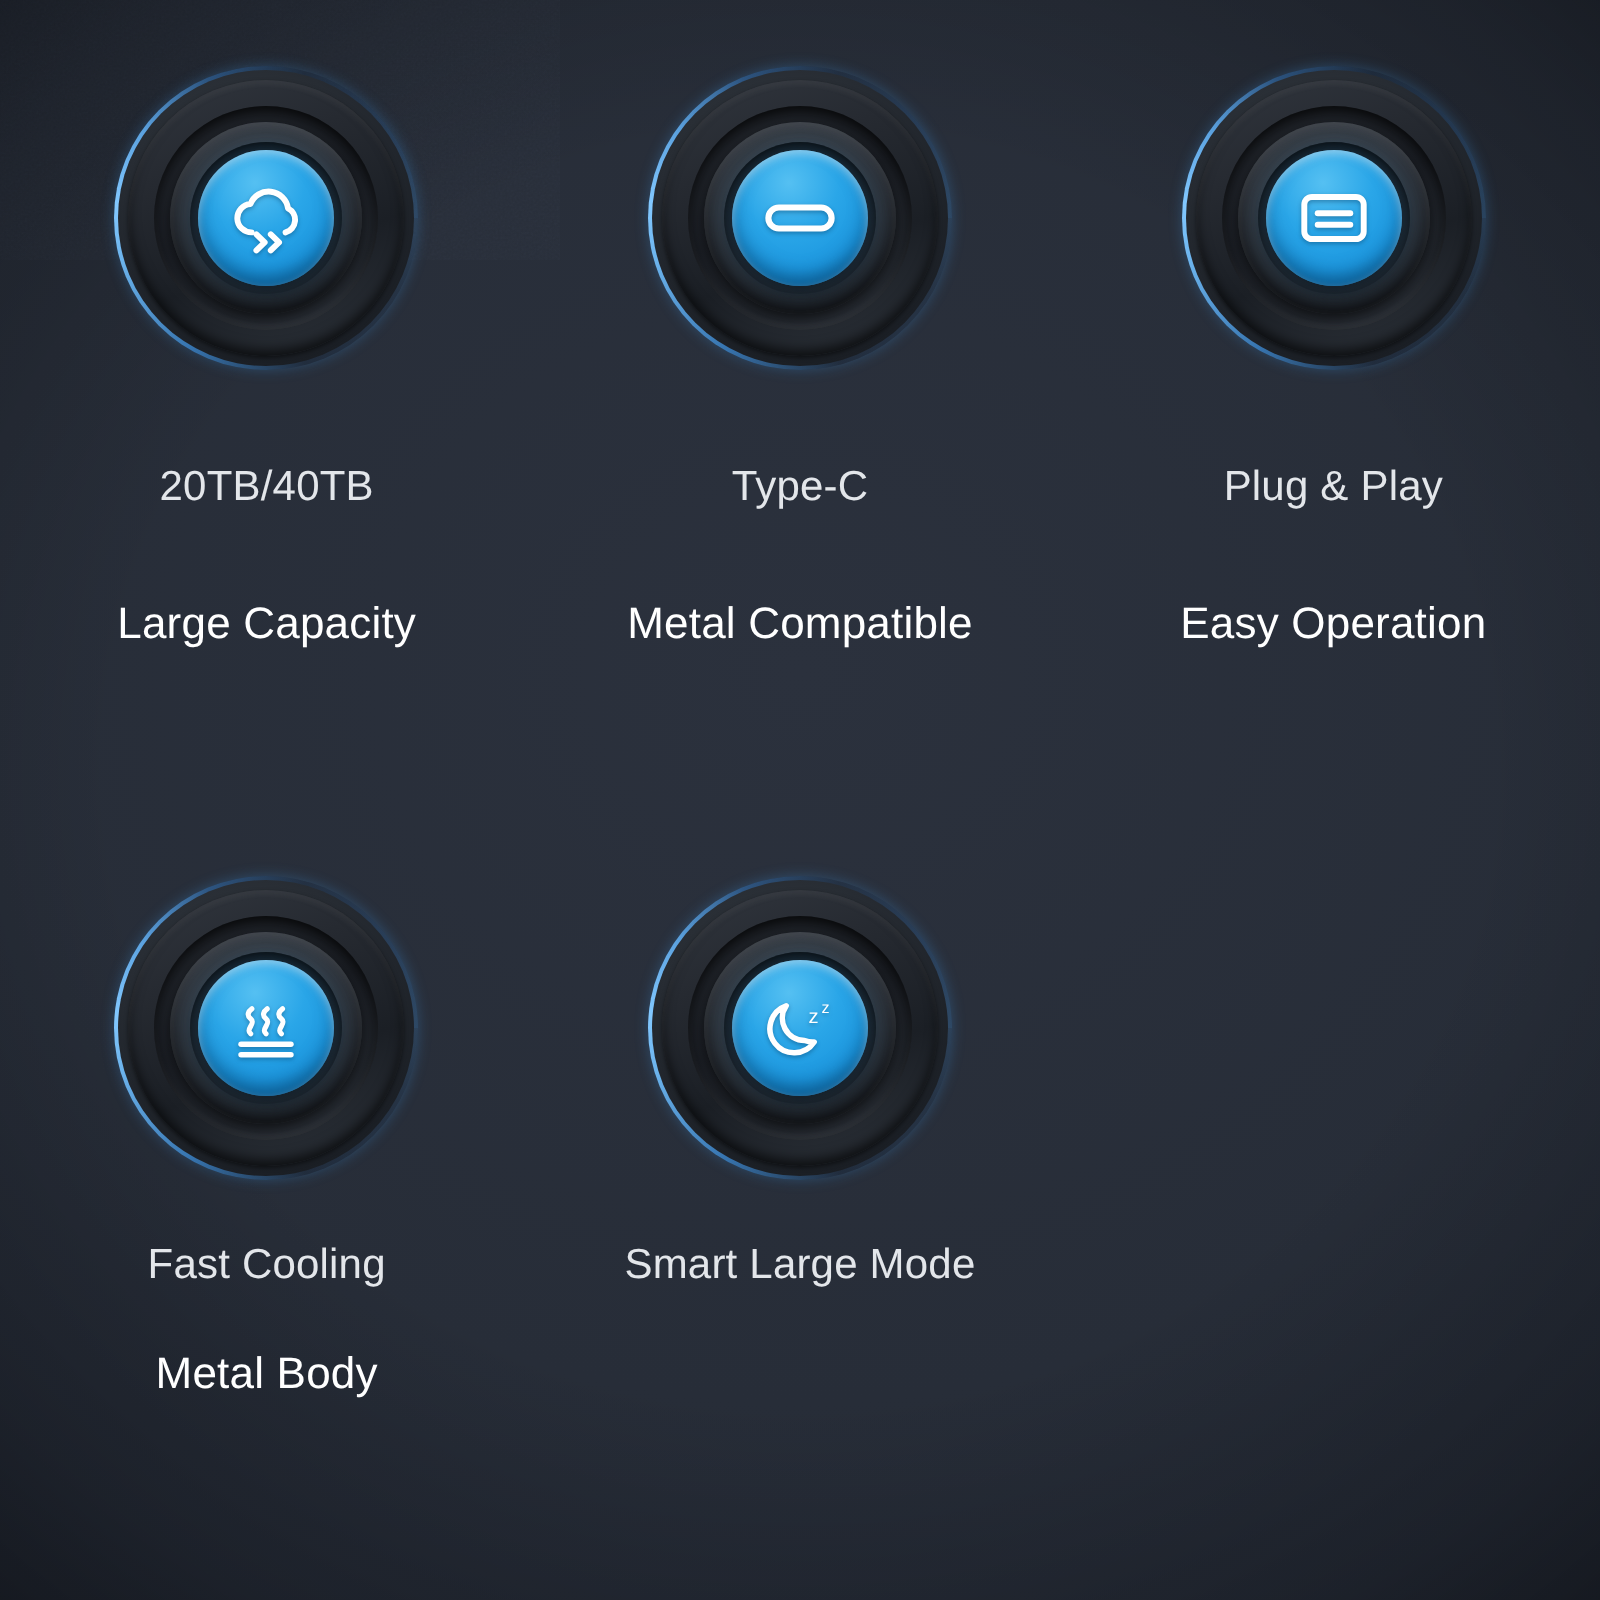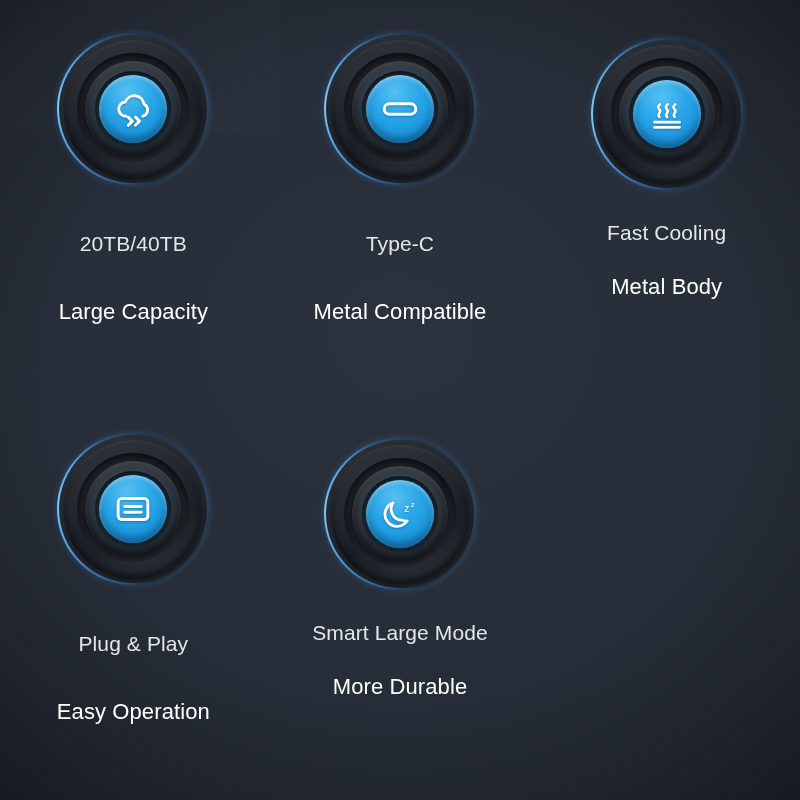--- a/index.html
+++ b/index.html
@@ -239,20 +239,40 @@
         <div class="knob-cap">
           <svg viewBox="0 0 48 48" fill="none">
             <rect x="7.5" y="18.5" width="33" height="11" rx="5.5" stroke="#ffffff" stroke-width="3.2"></rect>
           </svg>
         </div>
       </div>
       <div class="caption-small">Type-C</div>
       <div class="caption-large">Metal Compatible</div>
     </div>
 
+    <div class="feature-cell row1">
+      <div class="knob">
+        <div class="knob-shadow"></div>
+        <div class="knob-rim"></div>
+        <div class="knob-ring-a"></div>
+        <div class="knob-ring-b"></div>
+        <div class="knob-ring-c"></div>
+        <div class="knob-ring-d"></div>
+        <div class="knob-cap">
+          <svg viewBox="0 0 48 48" fill="none">
+            <rect x="8.5" y="13" width="31" height="22" rx="4" stroke="#ffffff" stroke-width="3.1"></rect>
+            <path d="M15.5 21.5h17" stroke="#ffffff" stroke-width="3.1" stroke-linecap="round"></path>
+            <path d="M15.5 27.5h17" stroke="#ffffff" stroke-width="3.1" stroke-linecap="round"></path>
+          </svg>
+        </div>
+      </div>
+      <div class="caption-small">Plug &amp; Play</div>
+      <div class="caption-large">Easy Operation</div>
+    </div>
+
     <div class="feature-cell row2">
       <div class="knob">
         <div class="knob-shadow"></div>
         <div class="knob-rim"></div>
         <div class="knob-ring-a"></div>
         <div class="knob-ring-b"></div>
         <div class="knob-ring-c"></div>
         <div class="knob-ring-d"></div>
         <div class="knob-cap">
           <svg viewBox="0 0 48 48" fill="none">
@@ -261,55 +281,34 @@
             <path d="M32 27c-3.2-2.6 3.2-5.2 0-7.8-2.4-2-1-4 .6-5.2" stroke="#ffffff" stroke-width="2.7" stroke-linecap="round"></path>
             <path d="M11 32.5h26" stroke="#ffffff" stroke-width="2.9" stroke-linecap="round"></path>
             <path d="M11 38h26" stroke="#ffffff" stroke-width="2.9" stroke-linecap="round"></path>
           </svg>
         </div>
       </div>
       <div class="caption-small">Fast Cooling</div>
       <div class="caption-large">Metal Body</div>
     </div>
 
-    <div class="feature-cell row1">
-      <div class="knob">
-        <div class="knob-shadow"></div>
-        <div class="knob-rim"></div>
-        <div class="knob-ring-a"></div>
-        <div class="knob-ring-b"></div>
-        <div class="knob-ring-c"></div>
-        <div class="knob-ring-d"></div>
-        <div class="knob-cap">
-          <svg viewBox="0 0 48 48" fill="none">
-            <rect x="8.5" y="13" width="31" height="22" rx="4" stroke="#ffffff" stroke-width="3.1"></rect>
-            <path d="M15.5 21.5h17" stroke="#ffffff" stroke-width="3.1" stroke-linecap="round"></path>
-            <path d="M15.5 27.5h17" stroke="#ffffff" stroke-width="3.1" stroke-linecap="round"></path>
-          </svg>
-        </div>
-      </div>
-      <div class="caption-small">Plug &amp; Play</div>
-      <div class="caption-large">Easy Operation</div>
-    </div>
-
 
     <div class="feature-cell row2">
       <div class="knob">
         <div class="knob-shadow"></div>
         <div class="knob-rim"></div>
         <div class="knob-ring-a"></div>
         <div class="knob-ring-b"></div>
         <div class="knob-ring-c"></div>
         <div class="knob-ring-d"></div>
         <div class="knob-cap">
           <svg viewBox="0 0 48 48" fill="none">
             <path d="M26.4 30.5A11.6 11.6 0 0 1 16.8 12.4a12.6 12.6 0 1 0 14.6 18.9 11.6 11.6 0 0 1-5 -.8z" stroke="#ffffff" stroke-width="2.9" stroke-linejoin="round"></path>
             <text x="28.4" y="21.6" font-family="'Liberation Sans', sans-serif" font-size="10.5" fill="#ffffff">z</text>
             <text x="35.2" y="16.4" font-family="'Liberation Sans', sans-serif" font-size="8.4" fill="#ffffff">z</text>
           </svg>
         </div>
       </div>
       <div class="caption-small">Smart Large Mode</div>
-      <div class="caption-large">More Durable</div>
     </div>
 
   </div>
 </div>
 
 </body></html>

